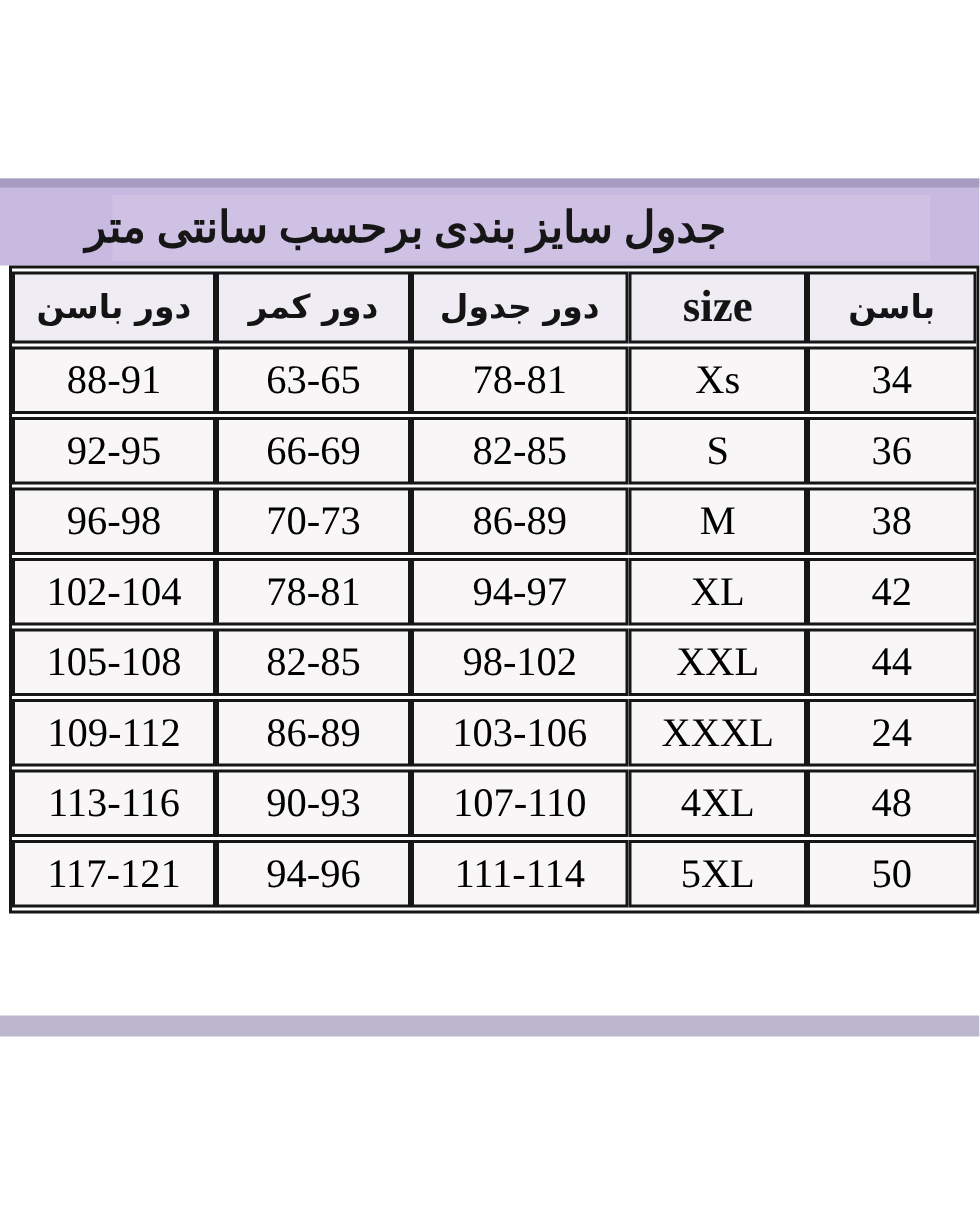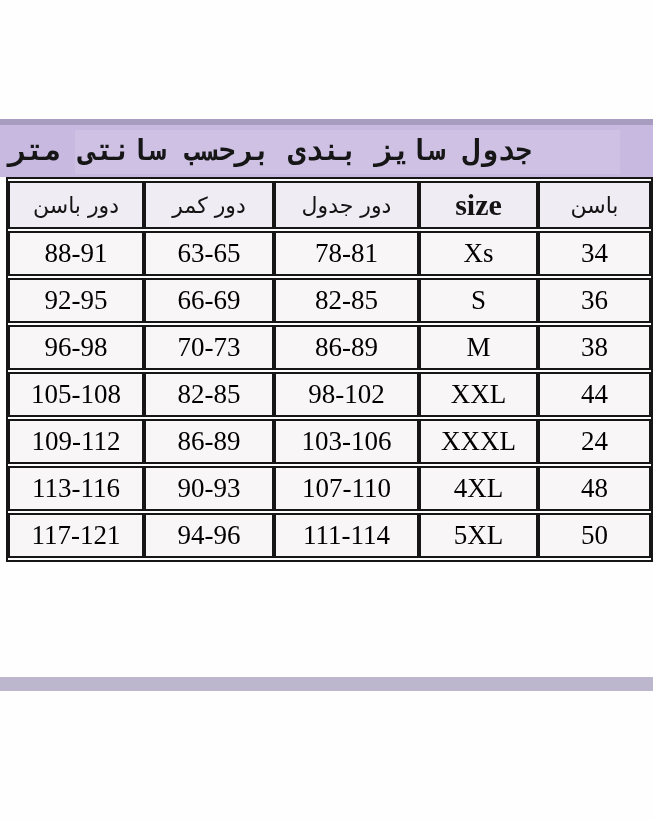--- a/index.html
+++ b/index.html
@@ -19,42 +19,42 @@
   }
   .title-highlight{
     position:absolute;top:5px;left:75px;width:545px;height:44px;
     background:var(--band-hl,#d3c9e8);
     opacity:.55;
   }
   .page-title{
     position:absolute;top:0;left:0;right:112px;height:52px;
     display:flex;align-items:center;justify-content:center;
     direction:rtl;
-    font-family:Liberation Mono, monospace;
+    font-family:Liberation Serif, serif;
     font-weight:bold;font-size:29px;color:#161616;
     letter-spacing:0;
     white-space:nowrap;
   }
   
   table.size-table{
     position:absolute;top:177px;left:6px;width:643px;
     border-collapse:separate;border-spacing:0 2px;
     background:#fdfdfd;
     border:2px solid var(--line,#161616);
     table-layout:fixed;
   }
   .size-table th,.size-table td{
     border:2px solid var(--line,#161616);
     text-align:center;vertical-align:middle;
     padding:0;overflow:hidden;
   }
   .size-table th{
     height:44px;
     background:var(--header-bg,#efecf3);
-    font-weight:normal;color:#141414;
+    font-weight:bold;color:#141414;
   }
   .size-table th.fa{
     font-family:"DejaVu Sans",sans-serif;
     font-size:22px;direction:rtl;
   }
   .size-table th.en{
     font-family:"Liberation Serif","DejaVu Serif",serif;
     font-size:30px;font-weight:bold;
   }
   .size-table td{
@@ -113,20 +113,27 @@
           <td>36</td>
         </tr>
         <tr>
           <td>96-98</td>
           <td>70-73</td>
           <td>86-89</td>
           <td>M</td>
           <td>38</td>
         </tr>
         <tr>
+          <td>102-104</td>
+          <td>78-81</td>
+          <td>94-97</td>
+          <td>XL</td>
+          <td>42</td>
+        </tr>
+        <tr>
           <td>105-108</td>
           <td>82-85</td>
           <td>98-102</td>
           <td>XXL</td>
           <td>44</td>
         </tr>
         <tr>
           <td>109-112</td>
           <td>86-89</td>
           <td>103-106</td>

